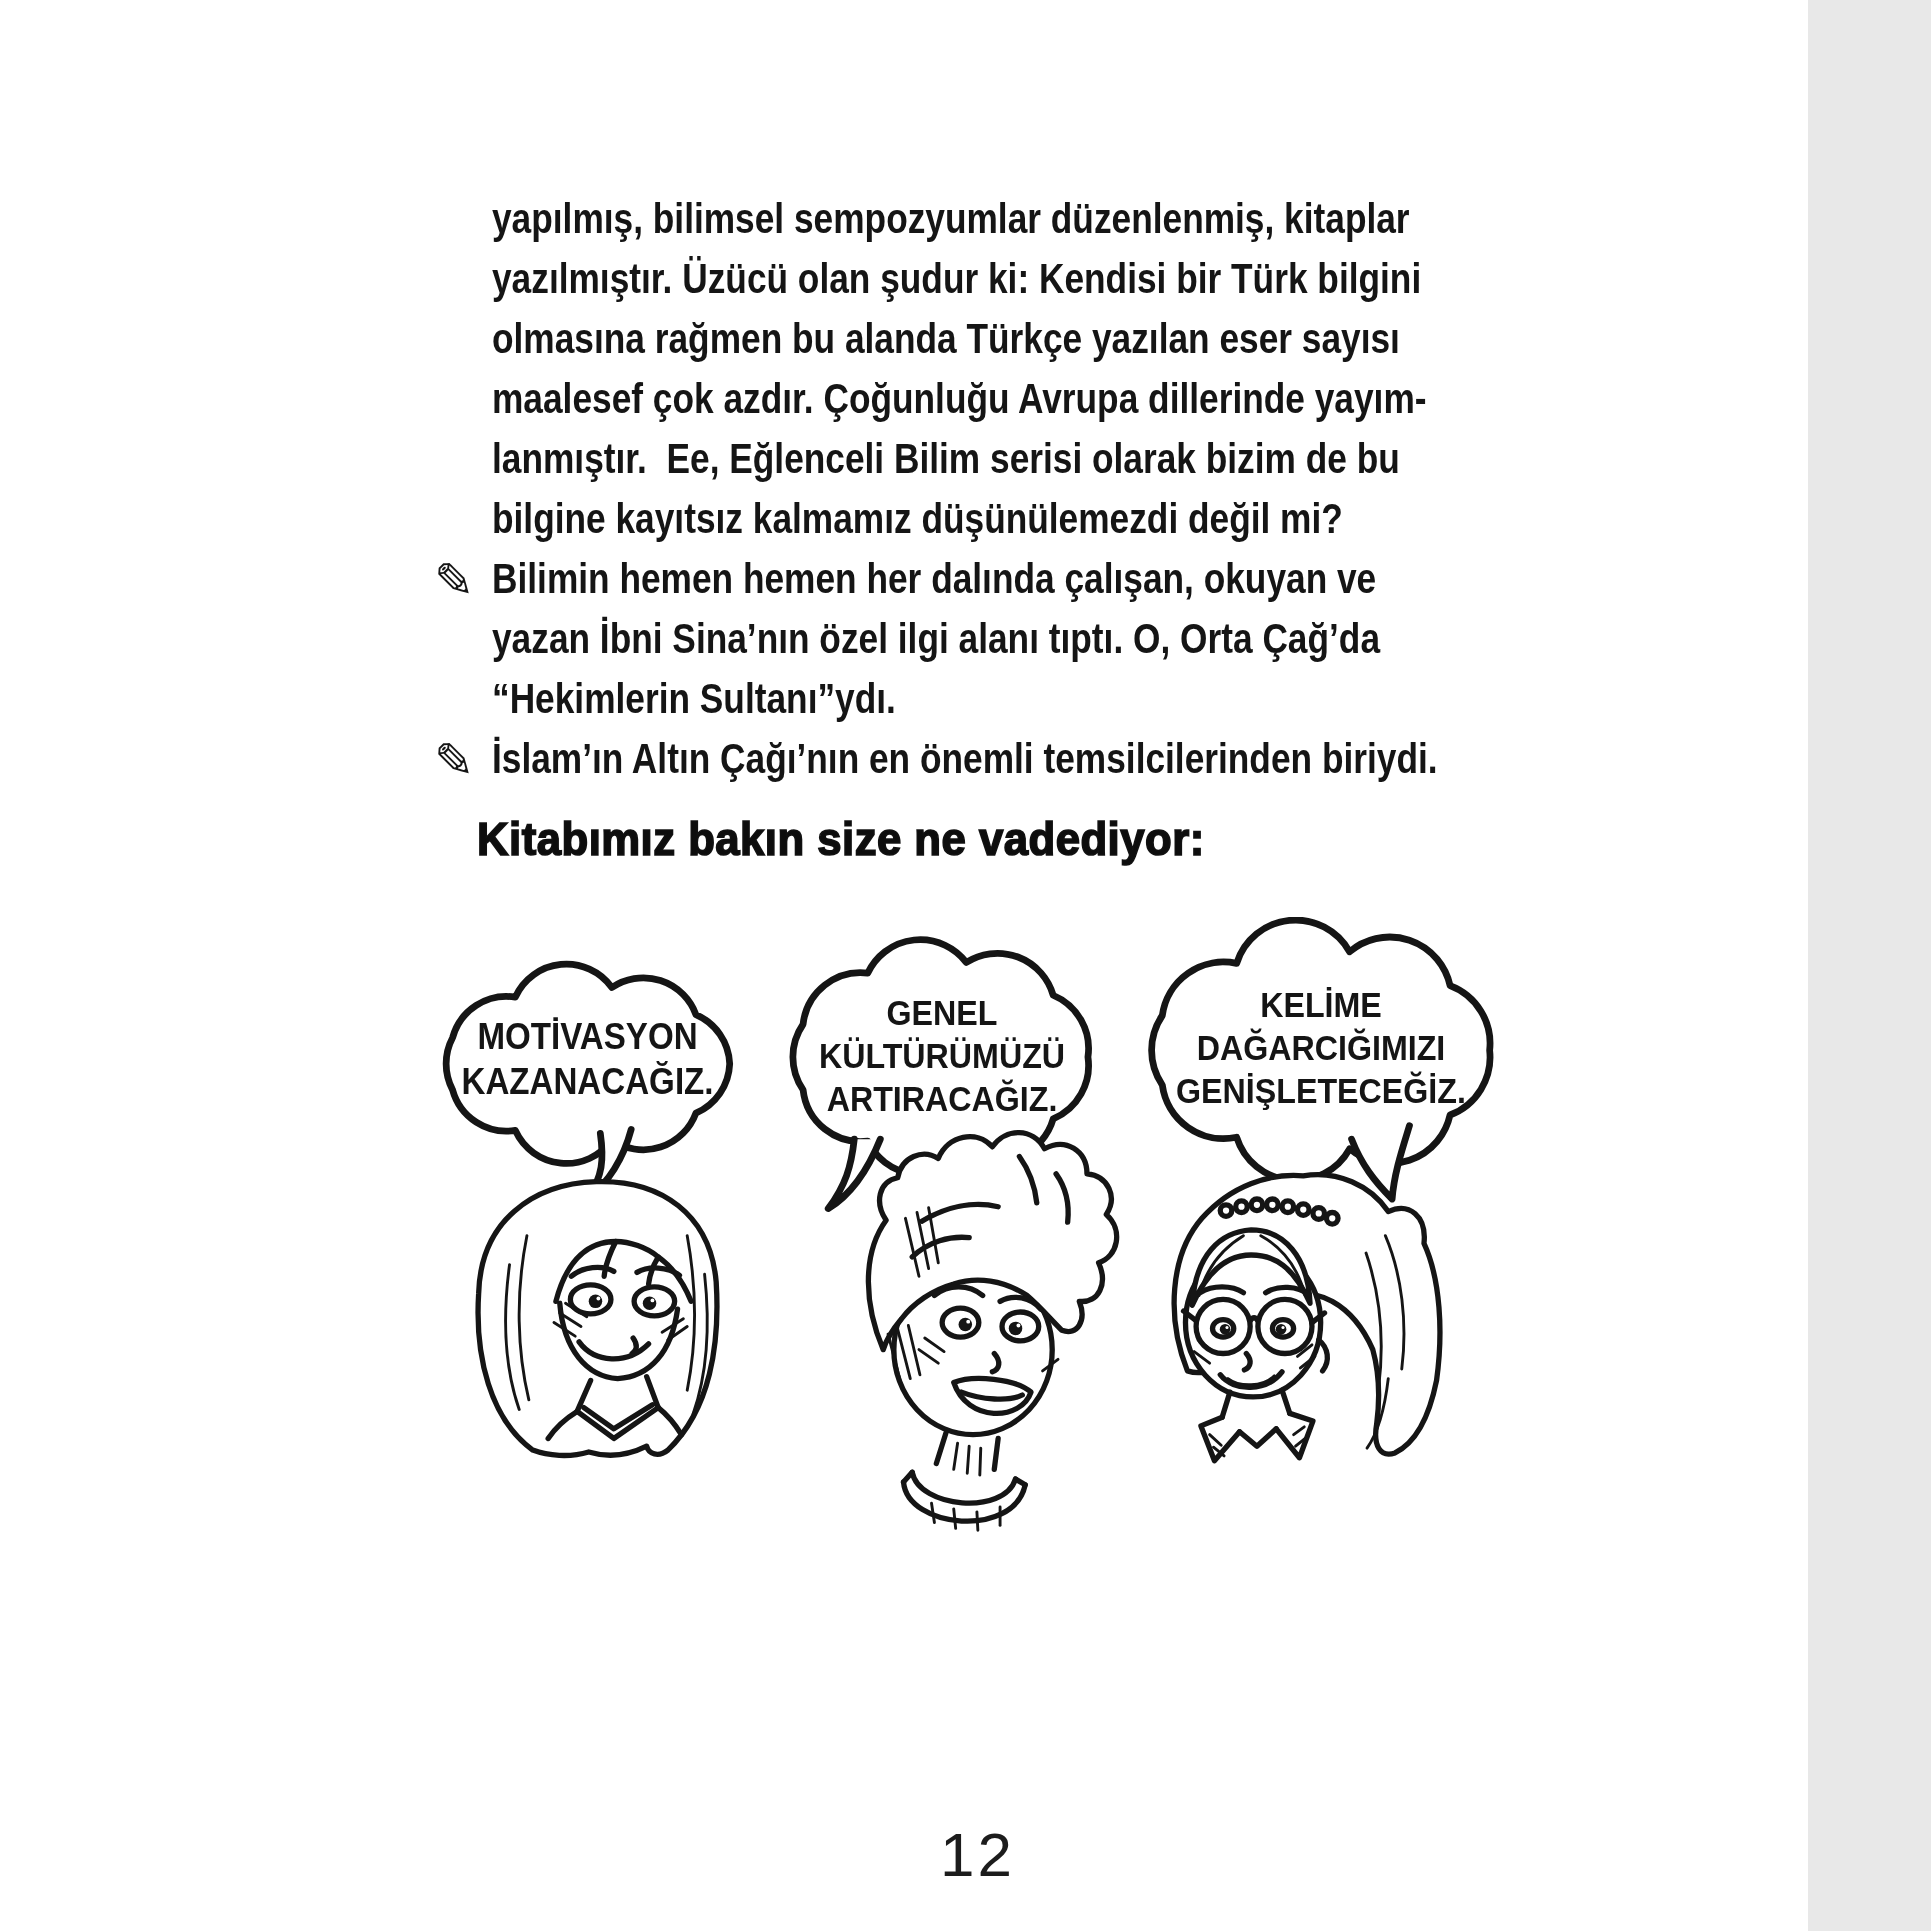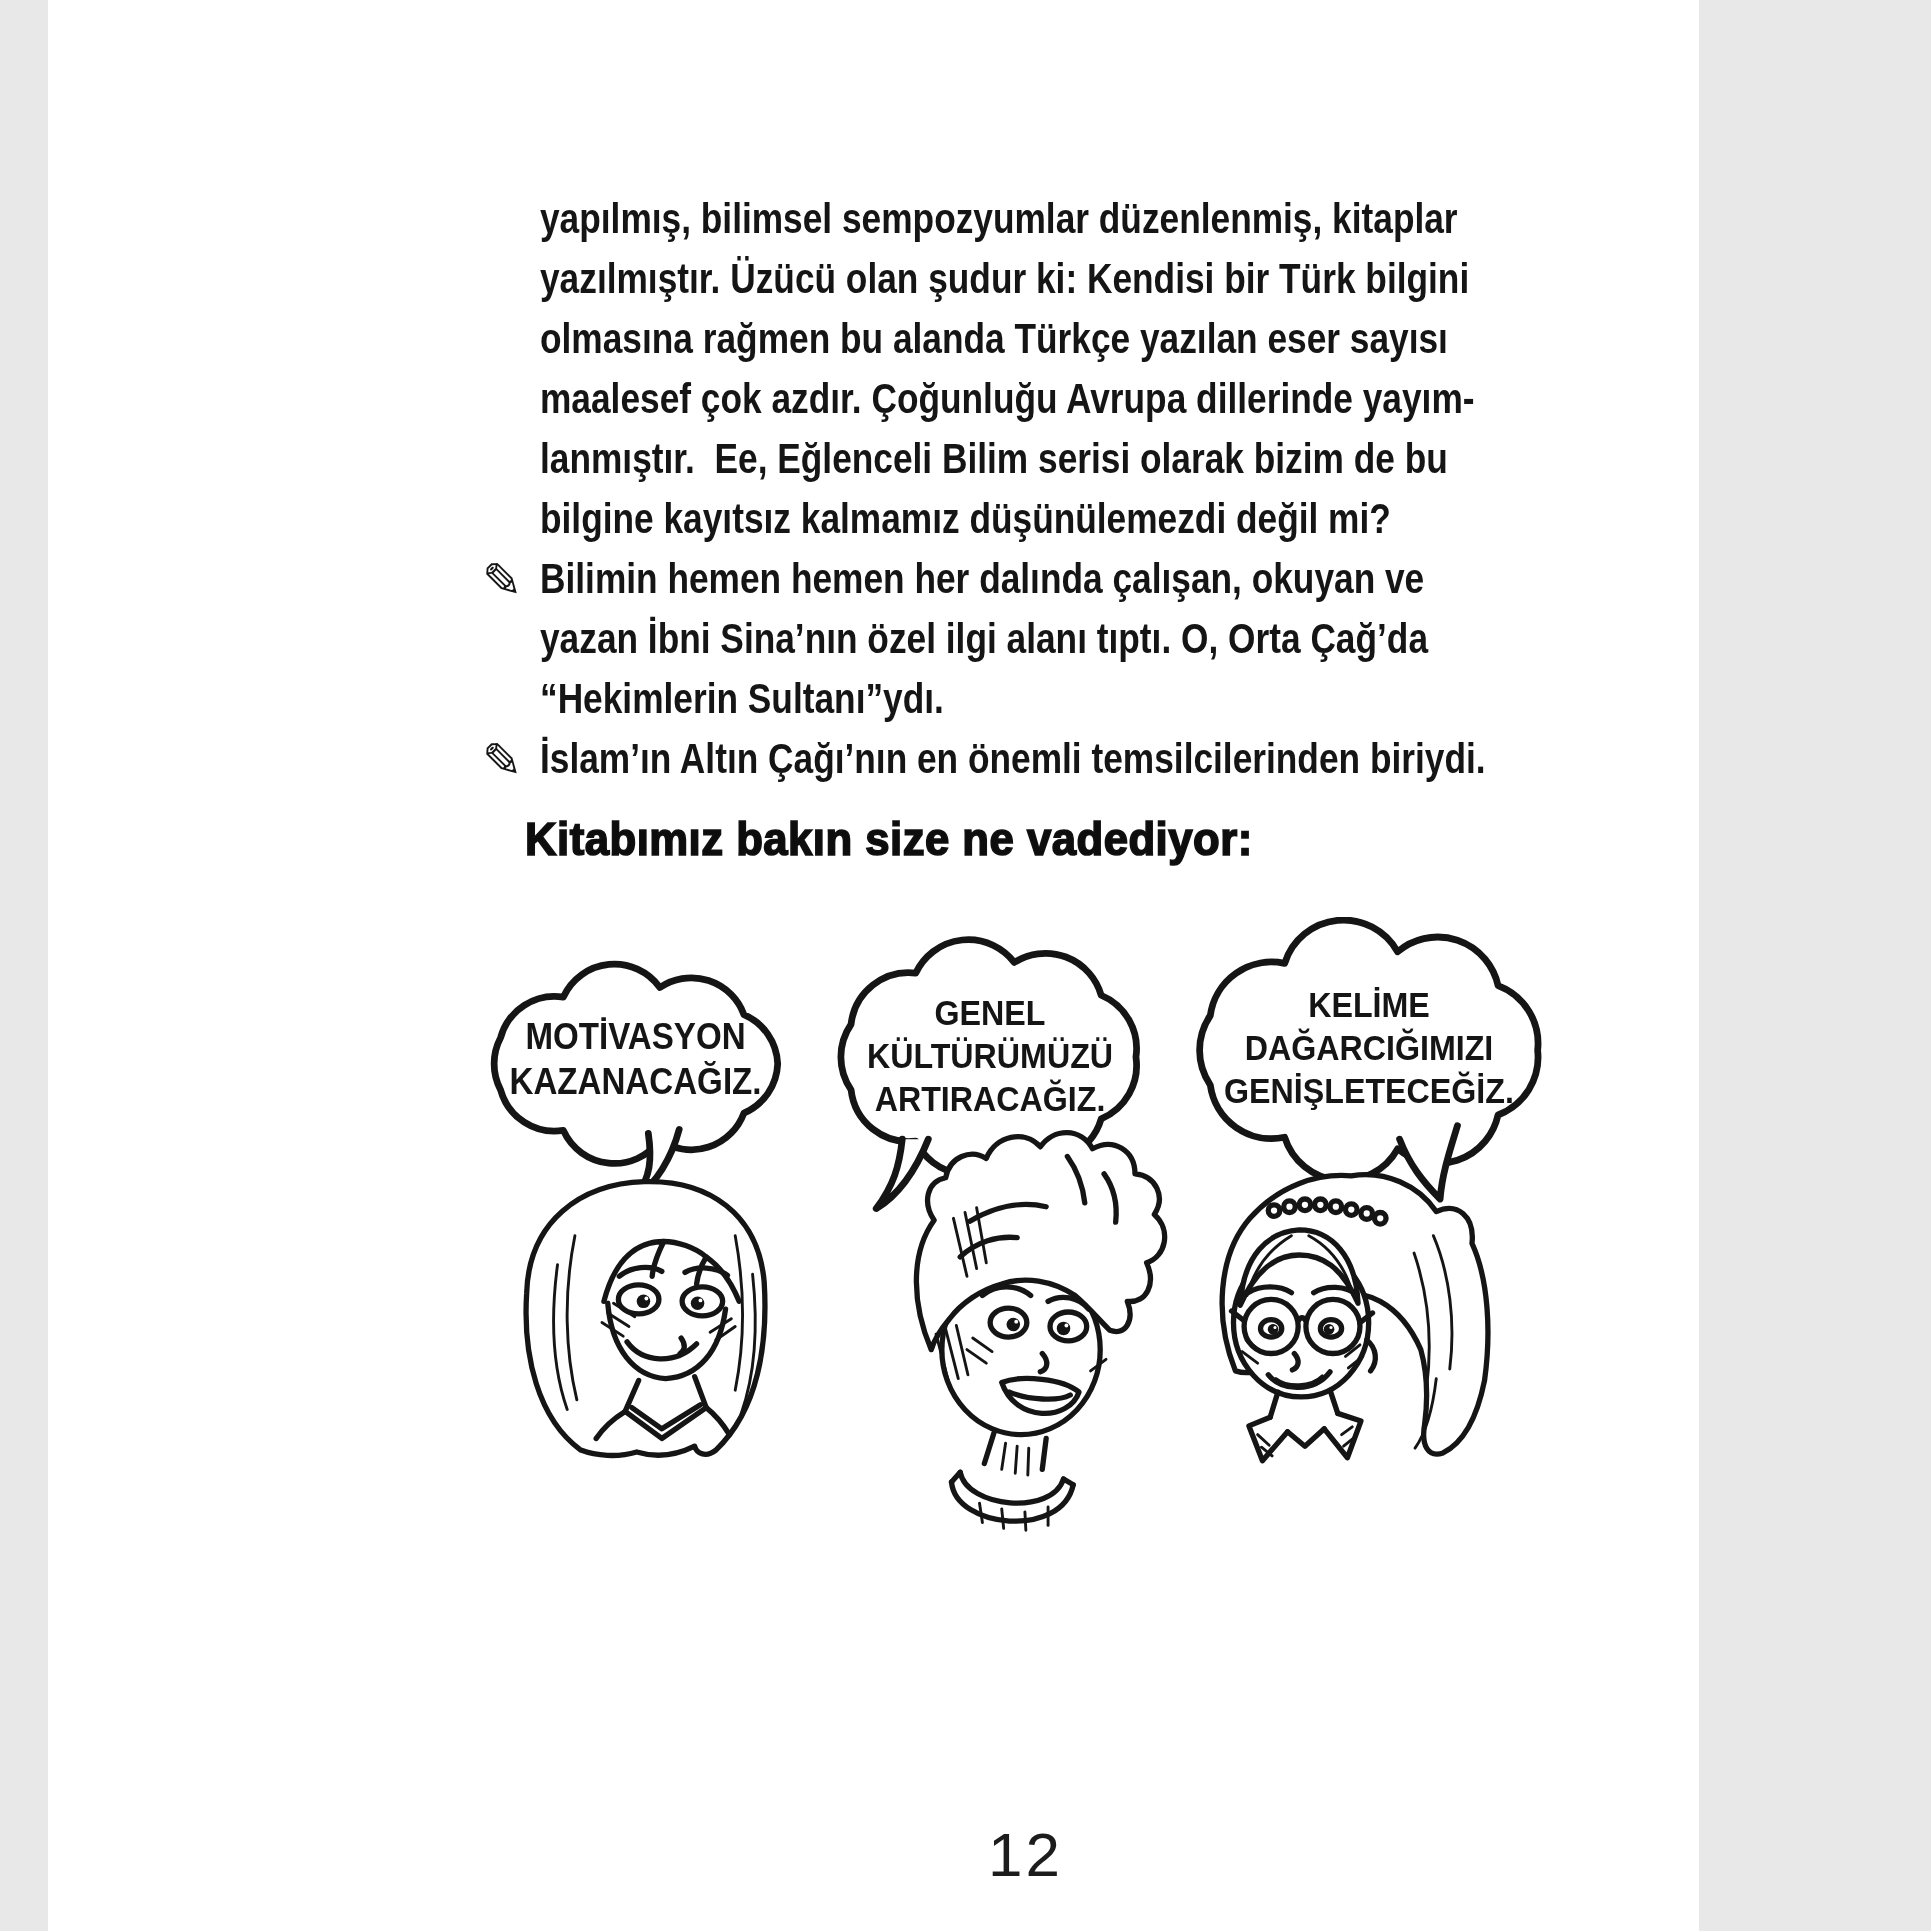--- a/index.html
+++ b/index.html
@@ -1,18 +1,18 @@
 <!DOCTYPE html>
 <html><head>
 <meta charset="utf-8">
 <style>
   html,body{margin:0;padding:0;background:#e8e8e8;}
   .page{
-    position:relative;width:1651px;height:1931px;background:#ffffff;
-    overflow:hidden;font-family:"Liberation Sans",sans-serif;color:#151515;margin-left:48px;
+    position:relative;width:1808px;height:1931px;background:#ffffff;
+    overflow:hidden;font-family:"Liberation Sans",sans-serif;color:#151515;
   }
   .textcol{position:absolute;left:492px;top:189px;width:1004px;}
   .line{
     font-weight:bold;font-size:42px;line-height:60px;white-space:pre;
     transform:scaleX(0.84);transform-origin:0 50%;color:#151515;
   }
   .bullet{position:relative;}
   .pencil{
     position:absolute;left:-58px;top:1.9px;font-size:48px;line-height:60px;
     font-weight:normal;color:#151515;

